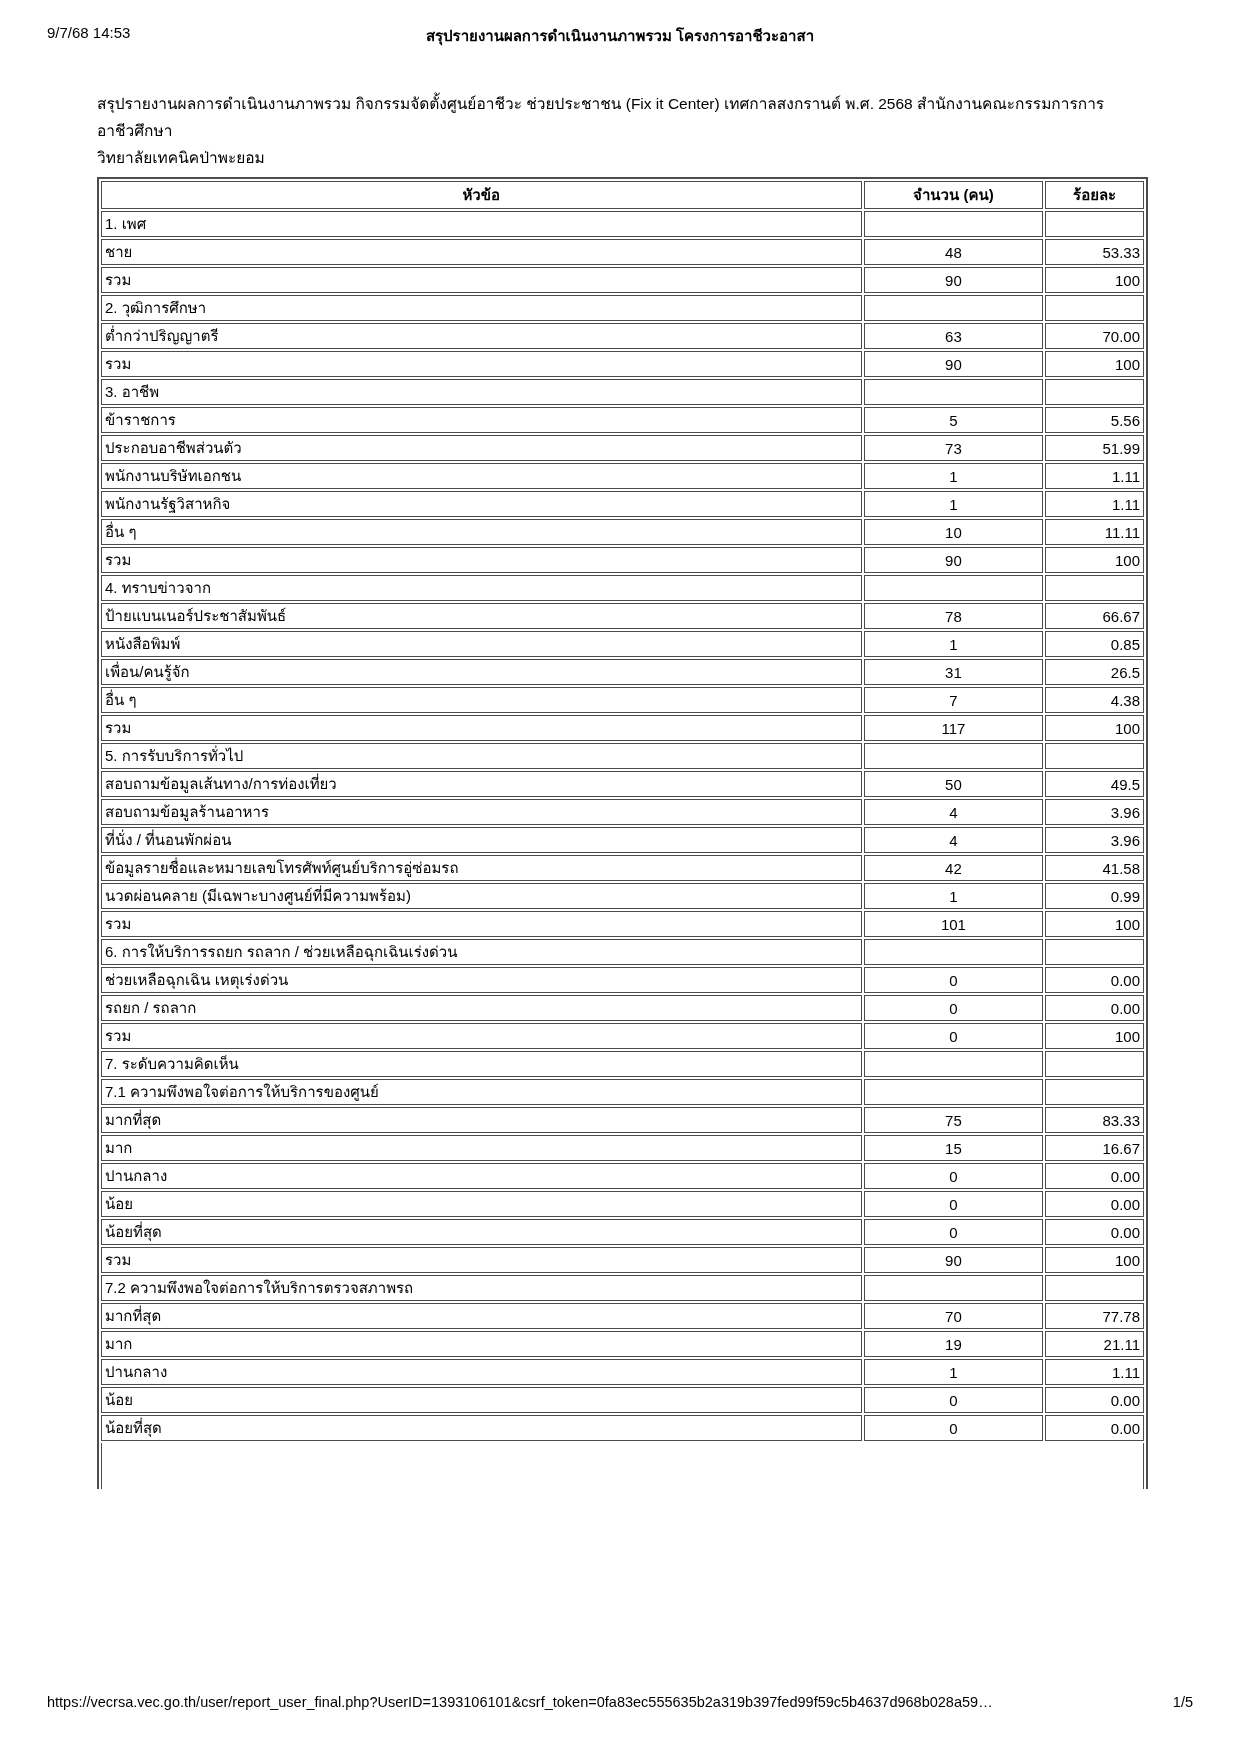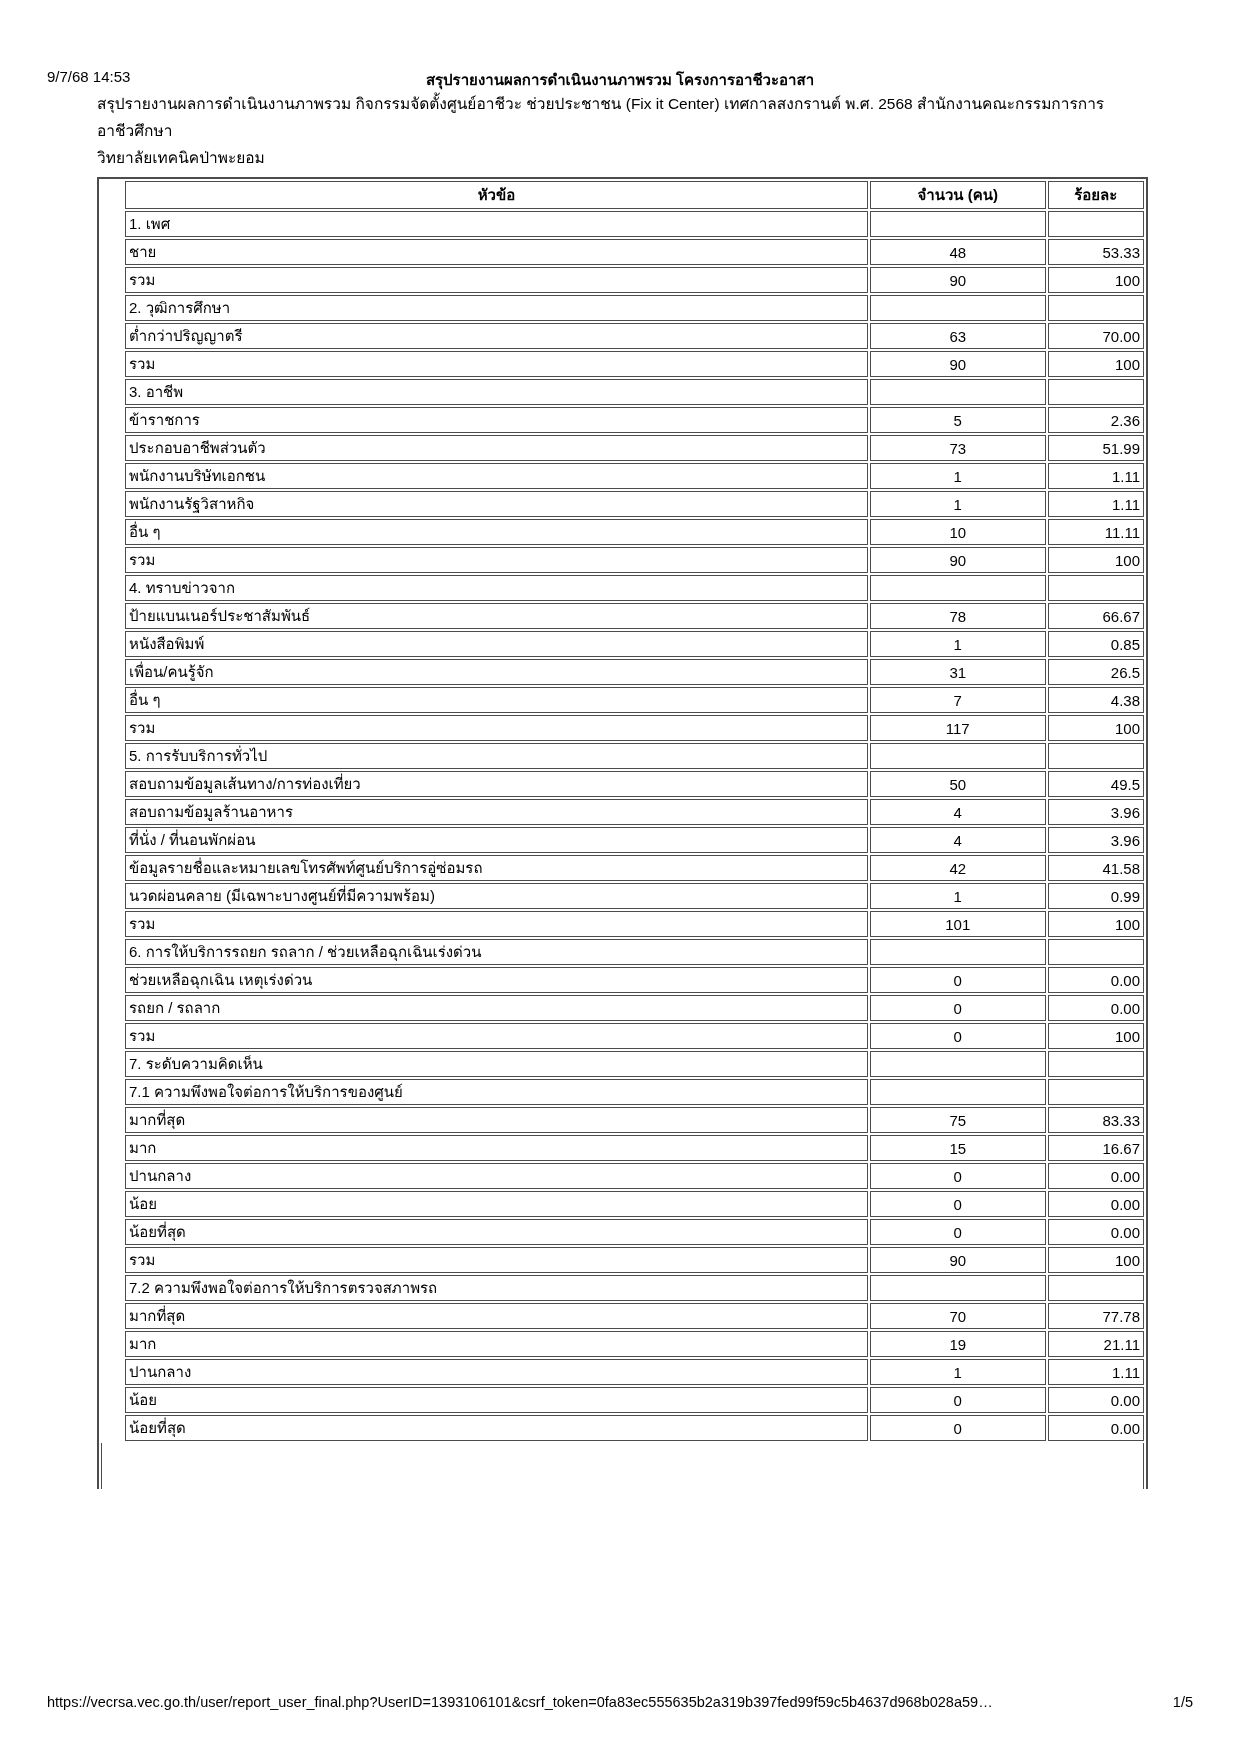--- a/index.html
+++ b/index.html
@@ -6,21 +6,21 @@
   html, body { background: #ffffff; }
   body {
     width: 1240px; height: 1754px;
     position: relative;
     font-family: "Liberation Sans", sans-serif;
     color: #000000;
     overflow: hidden;
   }
   .print-header {
     position: absolute; top: 24px; left: 47px; right: 47px;
-    height: 20px; font-size: 15px; margin-top: 44px;
+    height: 20px; font-size: 15px;
   }
   .print-header .datetime {
     position: absolute; left: 0; top: 0; white-space: nowrap;
   }
   .print-header .doc-title {
     position: absolute; left: 0; right: 0; top: 0;
     text-align: center; font-weight: bold; white-space: nowrap;
   }
   .content {
     position: absolute; left: 97px; top: 90px; width: 1051px;
@@ -35,21 +35,20 @@
     margin-top: 6px;
     border: 2px solid #4c4c4c;
     border-bottom: none;
     width: 1051px;
   }
   table.report-table {
     width: 100%;
     border-collapse: separate;
     border-spacing: 2px;
     table-layout: fixed;
-    padding-left: 24px;
   }
   table.report-table td {
     border: 1px solid #4c4c4c;
     height: 26px;
     font-size: 15px;
     padding: 0 3px;
     vertical-align: middle;
     overflow: hidden;
     white-space: nowrap;
   }
@@ -130,21 +129,21 @@
             <td class="col-percent">100</td>
           </tr>
           <tr>
             <td class="col-topic indent-0">3. อาชีพ</td>
             <td class="col-count"></td>
             <td class="col-percent"></td>
           </tr>
           <tr>
             <td class="col-topic indent-1">ข้าราชการ</td>
             <td class="col-count">5</td>
-            <td class="col-percent">2.36</td>
+            <td class="col-percent">5.56</td>
           </tr>
           <tr>
             <td class="col-topic indent-1">ประกอบอาชีพส่วนตัว</td>
             <td class="col-count">73</td>
             <td class="col-percent">51.99</td>
           </tr>
           <tr>
             <td class="col-topic indent-1">พนักงานบริษัทเอกชน</td>
             <td class="col-count">1</td>
             <td class="col-percent">1.11</td>

